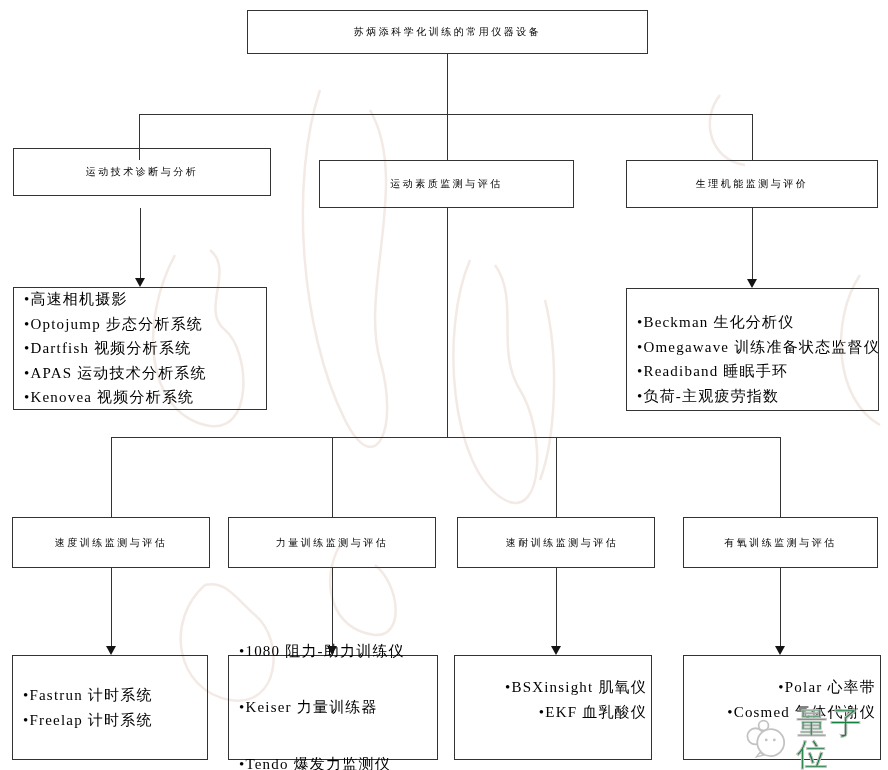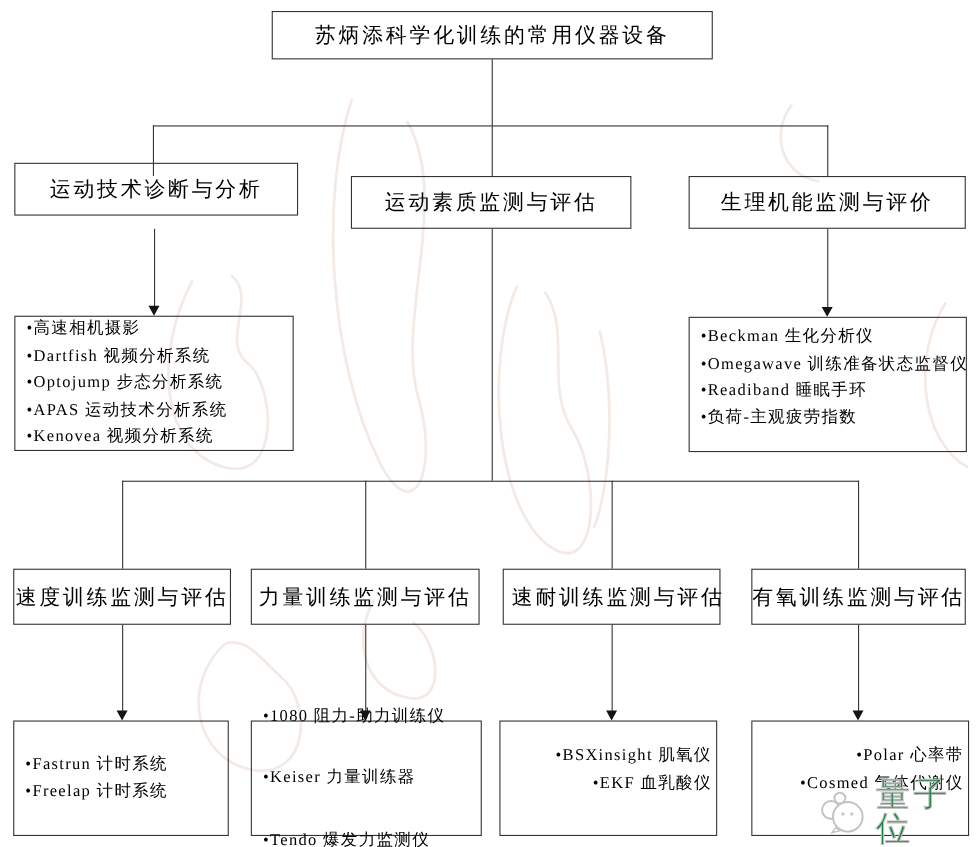--- a/index.html
+++ b/index.html
@@ -6,27 +6,27 @@
   .canvas{
     position:relative;width:888px;height:770px;background:#ffffff;overflow:hidden;
     font-family:"Liberation Serif","DejaVu Serif",serif;color:#000;
   }
   .bg-watermark{position:absolute;left:0;top:0;pointer-events:none;}
   .node{
     position:absolute;box-sizing:border-box;border:1.4px solid #333;background:transparent;
   }
   .header-node{
     display:flex;align-items:center;justify-content:center;text-align:center;
-    font-size:19px;letter-spacing:2.5px;white-space:nowrap;
+    font-size:10px;letter-spacing:2.5px;white-space:nowrap;
   }
   .list-node{
     font-size:15px;line-height:24.5px;letter-spacing:1.2px;
     padding:0 4px 0 10px;display:flex;flex-direction:column;justify-content:center;
   }
-  .list-node.top-align{justify-content:flex-start;padding-top:5px;}
+  .list-node.top-align{justify-content:flex-start;padding-top:21px;}
   .list-node.lift{padding-bottom:16px;text-align:right;}
   .bullet-line{white-space:nowrap;}
   .hline,.vline{position:absolute;background:#333;}
   .hline{height:1.4px;}
   .vline{width:1.4px;}
   .arrowhead{
     position:absolute;width:0;height:0;
     border-left:5.5px solid transparent;border-right:5.5px solid transparent;
     border-top:9px solid #141414;
   }
@@ -66,22 +66,22 @@
   <div class="node header-node" style="left:319px;top:160px;width:255px;height:48px;">
     <span>运动素质监测与评估</span>
   </div>
 
   <div class="node header-node" style="left:626px;top:160px;width:252px;height:48px;">
     <span>生理机能监测与评价</span>
   </div>
 
   <div class="node list-node" style="left:13px;top:287px;width:254px;height:123px;">
       <div class="bullet-line">•高速相机摄影</div>
+      <div class="bullet-line">•Optojump 步态分析系统</div>
       <div class="bullet-line">•Dartfish 视频分析系统</div>
-      <div class="bullet-line">•Optojump 步态分析系统</div>
       <div class="bullet-line">•APAS 运动技术分析系统</div>
       <div class="bullet-line">•Kenovea 视频分析系统</div>
     </div>
 
   <div class="node list-node top-align" style="left:626px;top:288px;width:253px;height:123px;">
       <div class="bullet-line">•Beckman 生化分析仪</div>
       <div class="bullet-line">•Omegawave 训练准备状态监督仪</div>
       <div class="bullet-line">•Readiband 睡眠手环</div>
       <div class="bullet-line">•负荷-主观疲劳指数</div>
     </div>

